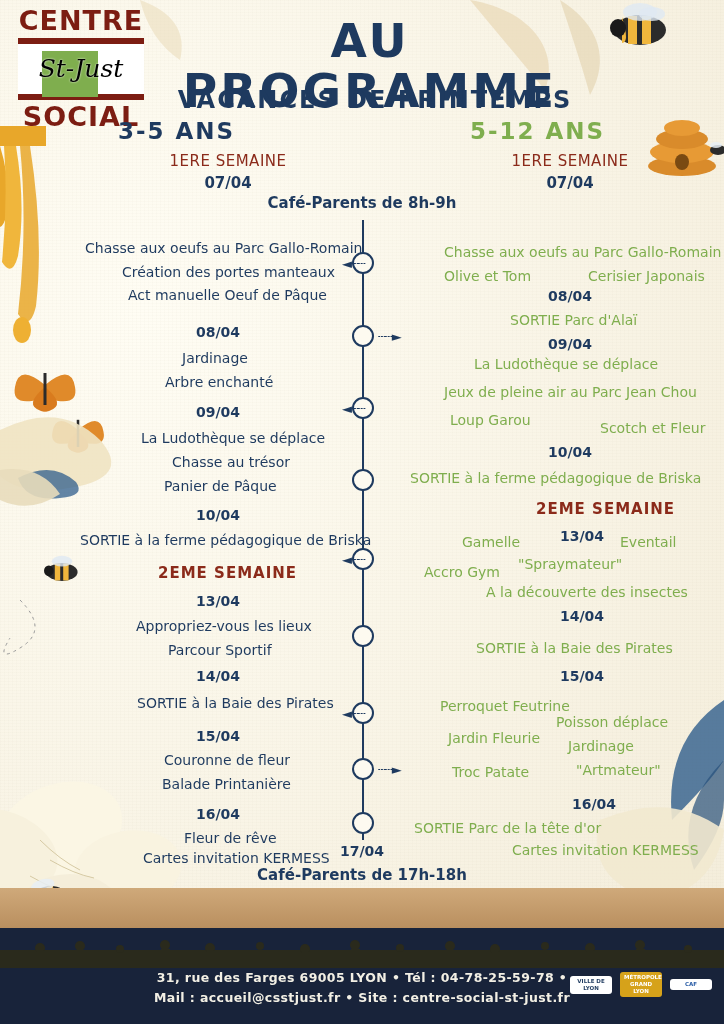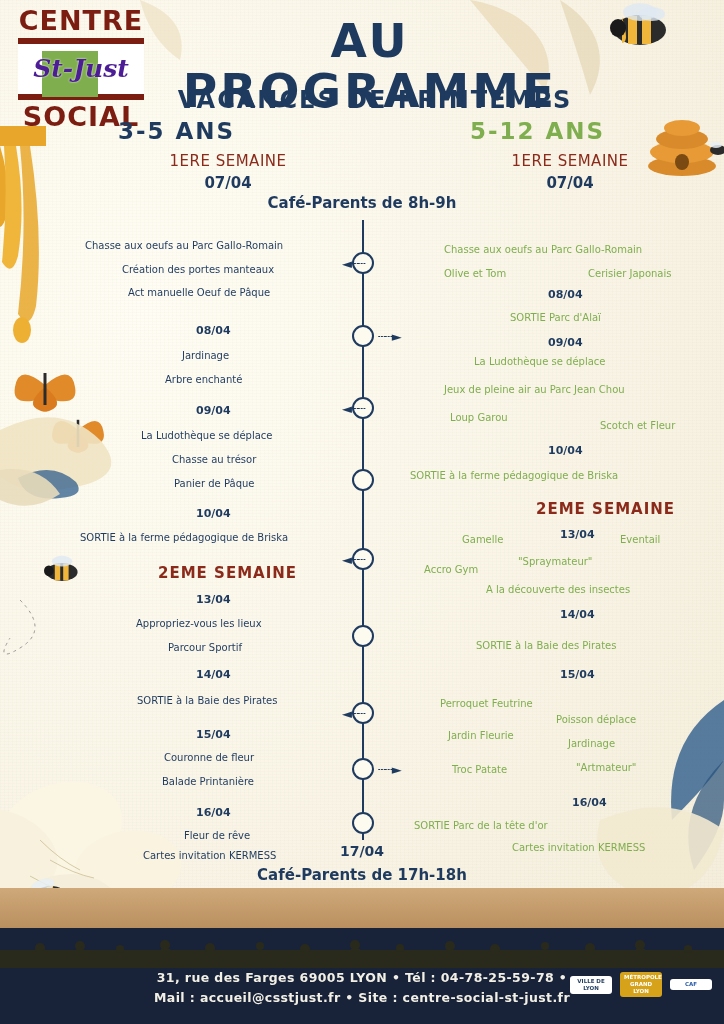--- a/index.html
+++ b/index.html
@@ -41,22 +41,22 @@
     border:6px solid #7c1d12; border-left:0; border-right:0;
     background:#fff;
     position:relative;
   }
   .logo .green {
     position:absolute; left:24px; top:7px; width:56px; height:46px;
     background:#7fae4e;
   }
   .logo .stjust {
     position:absolute; left:0; right:0; top:10px;
-    font-family:"DejaVu Serif", serif; font-style:italic; font-weight:bold;
-    font-size:25px; color:#4c1d95; text-shadow:0 0 2px #fff;
+    font-family:"DejaVu Serif", serif; font-style:italic; font-weight:normal;
+    font-size:25px; color:#000000; text-shadow:0 0 2px #fff;
   }
 
   
   .title {
     position:absolute; left:140px; top:16px; width:460px;
     text-align:center;
     font-family:"DejaVu Sans", sans-serif;
     font-weight:bold; color:#1e3a5f;
     font-size:47px; letter-spacing:3px; line-height:50px;
   }
@@ -99,25 +99,25 @@
   }
 
   
   #timeline { position:absolute; left:362px; top:220px; width:2px; height:620px; background:#1e3a5f; }
   .node {
     position:absolute; width:22px; height:22px; border-radius:50%;
     border:2.5px solid #1e3a5f; background:#fdfaf0; left:352px;
   }
   .arrow { position:absolute; font-size:13px; color:#1e3a5f; letter-spacing:-1px; }
   .ent {
-    position:absolute; font-size:10px; white-space:nowrap;
+    position:absolute; font-size:14px; white-space:nowrap;
   }
   .l { color:#1e3a5f; }
   .r { color:#7fae4e; }
-  .datemark { color:#1e3a5f; font-weight:bold; font-size:11px; }
+  .datemark { color:#1e3a5f; font-weight:bold; font-size:14px; }
   .weekmark { color:#8b2a1a; font-weight:bold; font-size:15px; letter-spacing:1px; }
 
   
   .deco { position:absolute; pointer-events:none; }
   
   .footer {
     position:absolute; left:0; bottom:0; width:724px; height:96px;
     background:#18233a;
   }
   .footer-text {
@@ -304,21 +304,21 @@
 
   <div class="ent l" style="left:85px;  top:240px">Chasse aux oeufs au Parc Gallo-Romain</div>
   <div class="ent l" style="left:128px; top:287px">Act manuelle Oeuf de Pâque</div>
   <div class="ent l" style="left:122px; top:264px">Création des portes manteaux</div>
   <div class="ent datemark" style="left:196px; top:324px">08/04</div>
   <div class="ent l" style="left:182px; top:350px">Jardinage</div>
   <div class="ent l" style="left:165px; top:374px">Arbre enchanté</div>
   <div class="ent datemark" style="left:196px; top:404px">09/04</div>
   <div class="ent l" style="left:141px; top:430px">La Ludothèque se déplace</div>
   <div class="ent l" style="left:172px; top:454px">Chasse au trésor</div>
-  <div class="ent l" style="left:174px; top:478px">Panier de Pâque</div>
+  <div class="ent l" style="left:164px; top:478px">Panier de Pâque</div>
   <div class="ent datemark" style="left:196px; top:507px">10/04</div>
   <div class="ent l" style="left:80px;  top:532px">SORTIE à la ferme pédagogique de Briska</div>
   <div class="ent weekmark" style="left:158px; top:564px">2EME SEMAINE</div>
   <div class="ent datemark" style="left:196px; top:593px">13/04</div>
   <div class="ent l" style="left:136px; top:618px">Appropriez-vous les lieux</div>
   <div class="ent l" style="left:168px; top:642px">Parcour Sportif</div>
   <div class="ent datemark" style="left:196px; top:668px">14/04</div>
   <div class="ent l" style="left:137px; top:695px">SORTIE à la Baie des Pirates</div>
   <div class="ent datemark" style="left:196px; top:728px">15/04</div>
   <div class="ent l" style="left:164px; top:752px">Couronne de fleur</div>

